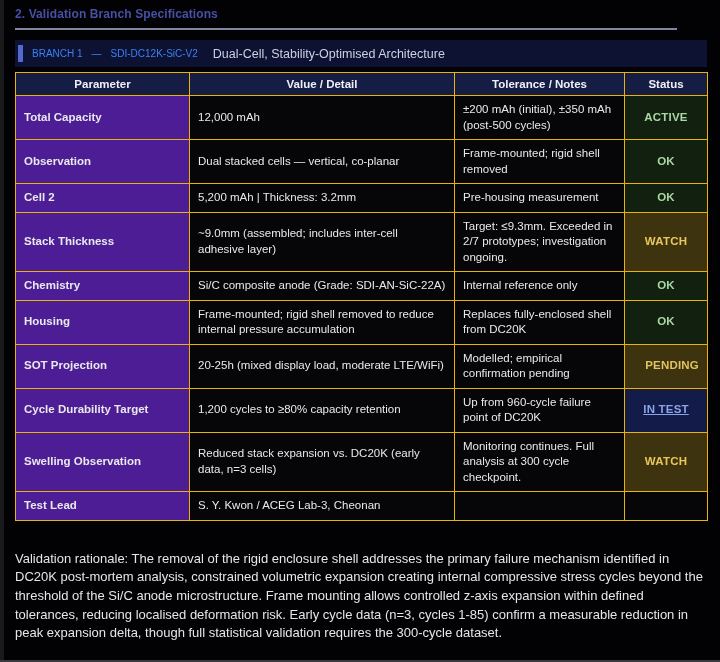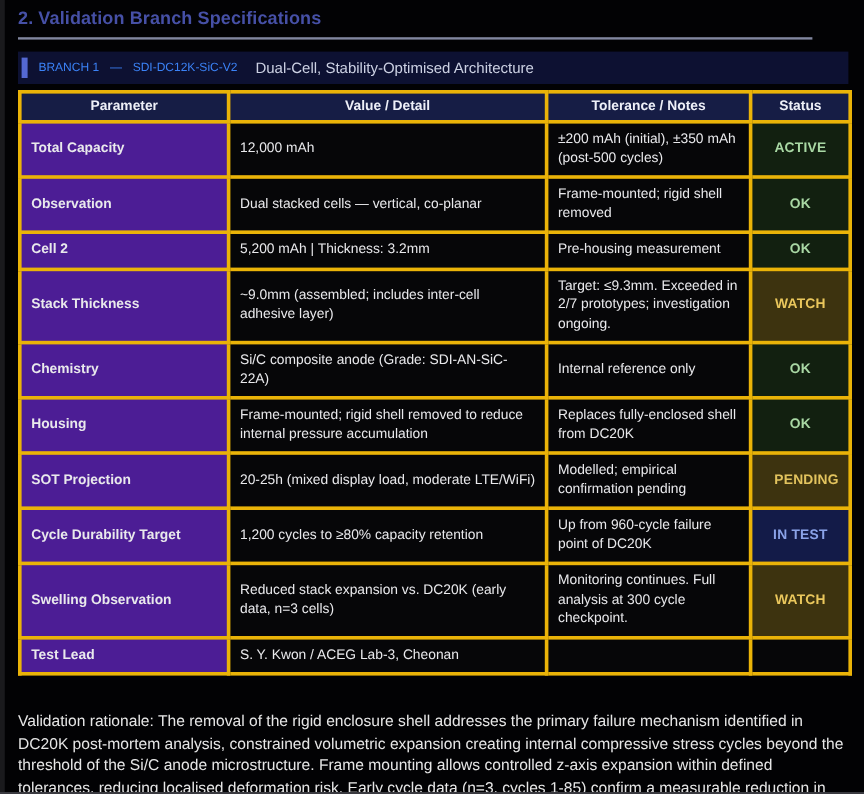--- a/index.html
+++ b/index.html
@@ -9,21 +9,21 @@
     font-family:"Liberation Sans", sans-serif;
     overflow:hidden;
   }
   .screen { position:relative; width:720px; height:662px; background:#020204; }
   .left-edge { position:absolute; left:0; top:0; width:4px; height:100%; background:#1a1a1d; }
   .bottom-edge { position:absolute; left:0; bottom:0; width:100%; height:2px; background:#3a3a40; }
   .content { padding:7px 13px 0 15px; }
 
   .page-title {
     margin:0;
-    font-size:15px;
+    font-size:12px;
     font-weight:bold;
     color:#4650a6;
     letter-spacing:0.1px;
   }
   .title-rule { border:0; border-top:2px solid #81869f; margin:7px 30px 0 0; }
 
   .banner {
     margin-top:10px;
     background:#0d1132;
     height:27px;
@@ -38,21 +38,21 @@
   }
   .branch-dash { margin:0 9px; }
   .branch-sub { color:#ccd1e3; font-size:12.5px; margin-left:15px; white-space:nowrap; }
 
   table.spec {
     margin-top:5px;
     border-collapse:collapse;
     width:692px;
     table-layout:fixed;
   }
-  table.spec th, table.spec td { border:3px solid #eab308; }
+  table.spec th, table.spec td { border:1px solid #eab308; }
   table.spec th {
     background:#161d45;
     color:#eef0f8;
     font-size:11.5px;
     font-weight:bold;
     padding:5px 4px;
     text-align:center;
   }
   table.spec td {
     font-size:11.5px;
@@ -151,21 +151,21 @@
           <tr>
             <td class="param">SOT Projection</td>
             <td class="value">20-25h (mixed display load, moderate LTE/WiFi)</td>
             <td class="tol">Modelled; empirical confirmation pending</td>
             <td class="status" style="background: rgb(61, 51, 15); color: rgb(226, 195, 94); text-align: right;">PENDING</td>
           </tr>
           <tr>
             <td class="param">Cycle Durability Target</td>
             <td class="value">1,200 cycles to ≥80% capacity retention</td>
             <td class="tol">Up from 960-cycle failure point of DC20K</td>
-            <td class="status" style="background: rgb(19, 27, 72); color: rgb(139, 163, 232);">IN TEST</td>
+            <td class="status" style="background: rgb(19, 27, 72); color: rgb(139, 163, 232); text-decoration: underline;">IN TEST</td>
           </tr>
           <tr>
             <td class="param">Swelling Observation</td>
             <td class="value">Reduced stack expansion vs. DC20K (early data, n=3 cells)</td>
             <td class="tol">Monitoring continues. Full analysis at 300 cycle checkpoint.</td>
             <td class="status" style="background: rgb(61, 51, 15); color: rgb(234, 199, 92);">WATCH</td>
           </tr>
           <tr>
             <td class="param">Test Lead</td>
             <td class="value">S. Y. Kwon / ACEG Lab-3, Cheonan</td>

